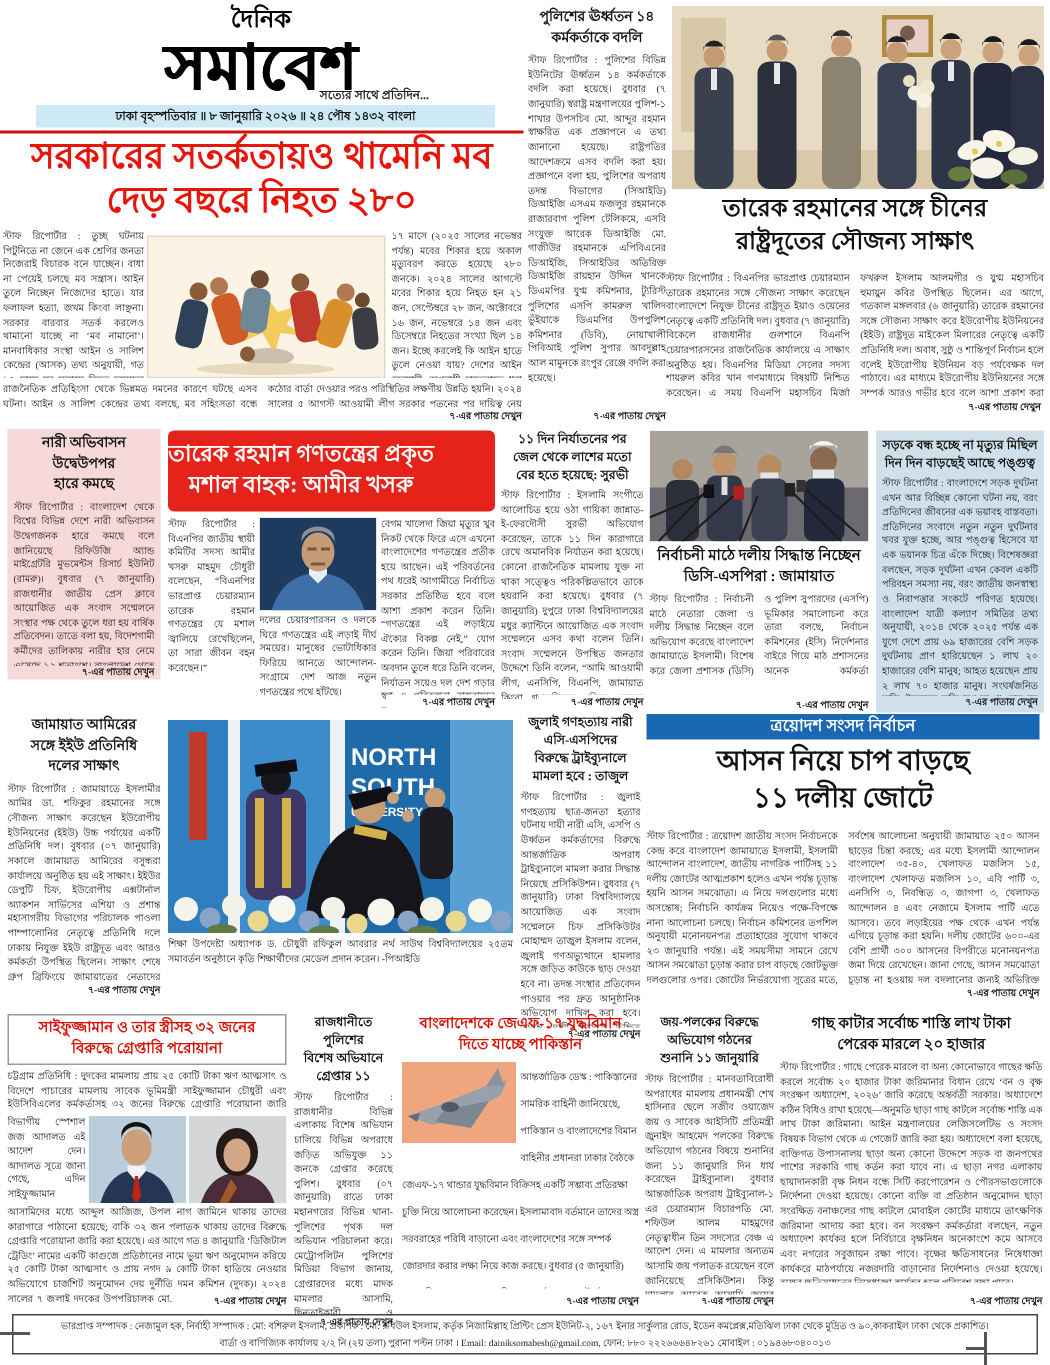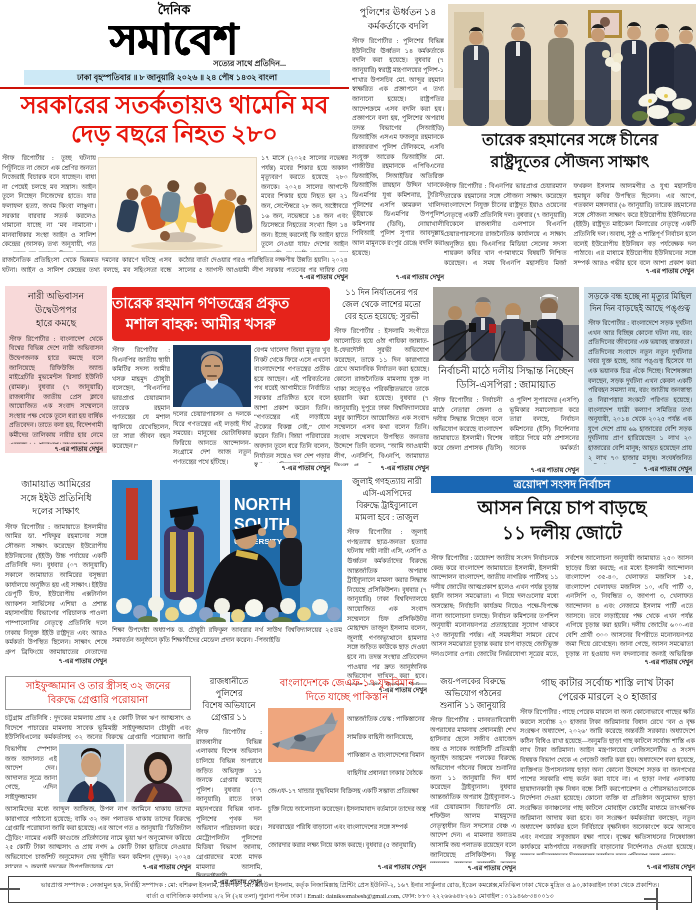--- a/index.html
+++ b/index.html
@@ -1,39 +1,39 @@
 <!DOCTYPE html>
 <html lang="bn"><head>
 <meta charset="utf-8">
 <style>
   * { margin:0; padding:0; box-sizing:border-box; }
   html,body { background:#9a9a9a; }
   body { font-family:"Liberation Serif","DejaVu Serif",serif; }
   #paper { position:relative; width:700px; height:910px; background:#ffffff; margin:0 auto; overflow:hidden; }
   .abs { position:absolute; }
   .bt { font-size:6.4px; line-height:1.5; text-align:justify; color:#181818; overflow:hidden; word-break:break-word; }
-  .head { font-weight:normal; text-align:center; white-space:pre-line; color:#121212; }
+  .head { font-weight:bold; text-align:center; white-space:pre-line; color:#121212; }
   .h-xs  { font-size:8.3px;  line-height:1.45; }
   .h-sm  { font-size:9.4px;  line-height:1.45; }
   .h-md  { font-size:10px; line-height:1.4; }
   .h-lg  { font-size:16px;   line-height:1.4; font-weight:900; }
   .h-xl  { font-size:18.5px; line-height:1.35; font-weight:900; }
   .red-t { color:#d81408; }
   .lead-head { font-size:24px; line-height:1.22; font-weight:900; color:#e8150b; text-align:center; white-space:pre-line; }
   .more { position:absolute; font-size:6.4px; font-weight:bold; color:#111; background:#fff; padding-left:3px; text-align:right; }
   .ph { line-height:0; overflow:hidden; }
   .pinkbox { background:#f8d9d9; padding:4px 4px; }
   .bluebox { background:#cfe0ea; padding:4px 4px; }
   .redbox  { background:#e6231b; border-radius:4px; display:flex; align-items:center; justify-content:flex-start; }
   .redbox .head { color:#ffffff; }
   .kicker { background:#1a67b4; color:#fff; font-weight:bold; font-size:11px; line-height:17px; text-align:center; }
   .cols2 { column-count:2; column-gap:7px; }
   .cap { font-size:6.4px; line-height:1.55; text-align:justify; color:#181818; overflow:hidden; }
   .masthead { text-align:center; }
-  .pretitle { font-size:13px; font-weight:900; color:#000; }
+  .pretitle { font-size:16px; font-weight:900; color:#000; }
   .bigtitle { font-size:42px; line-height:0.95; font-weight:900; color:#000;
               text-shadow:0.6px 0 0 #000,-0.6px 0 0 #000,0 0.4px 0 #000; }
   .tagline { position:absolute; right:62px; top:57px; font-size:8px; font-weight:bold; color:#222; }
   .dateline { position:absolute; left:24px; top:70px; width:306px; height:15px; background:#cde9f6;
               font-size:8px; font-weight:bold; line-height:15px; text-align:center; color:#111; }
   .rule { background:#cc1208; }
   .floatimg { float:left; margin:1px 3px 1px 0; line-height:0; }
   .footerbox { border:1px solid #444; text-align:center; font-size:6.3px; line-height:1.75; color:#222; padding-top:2px; }
   .mark { background:#555; }
 </style>

